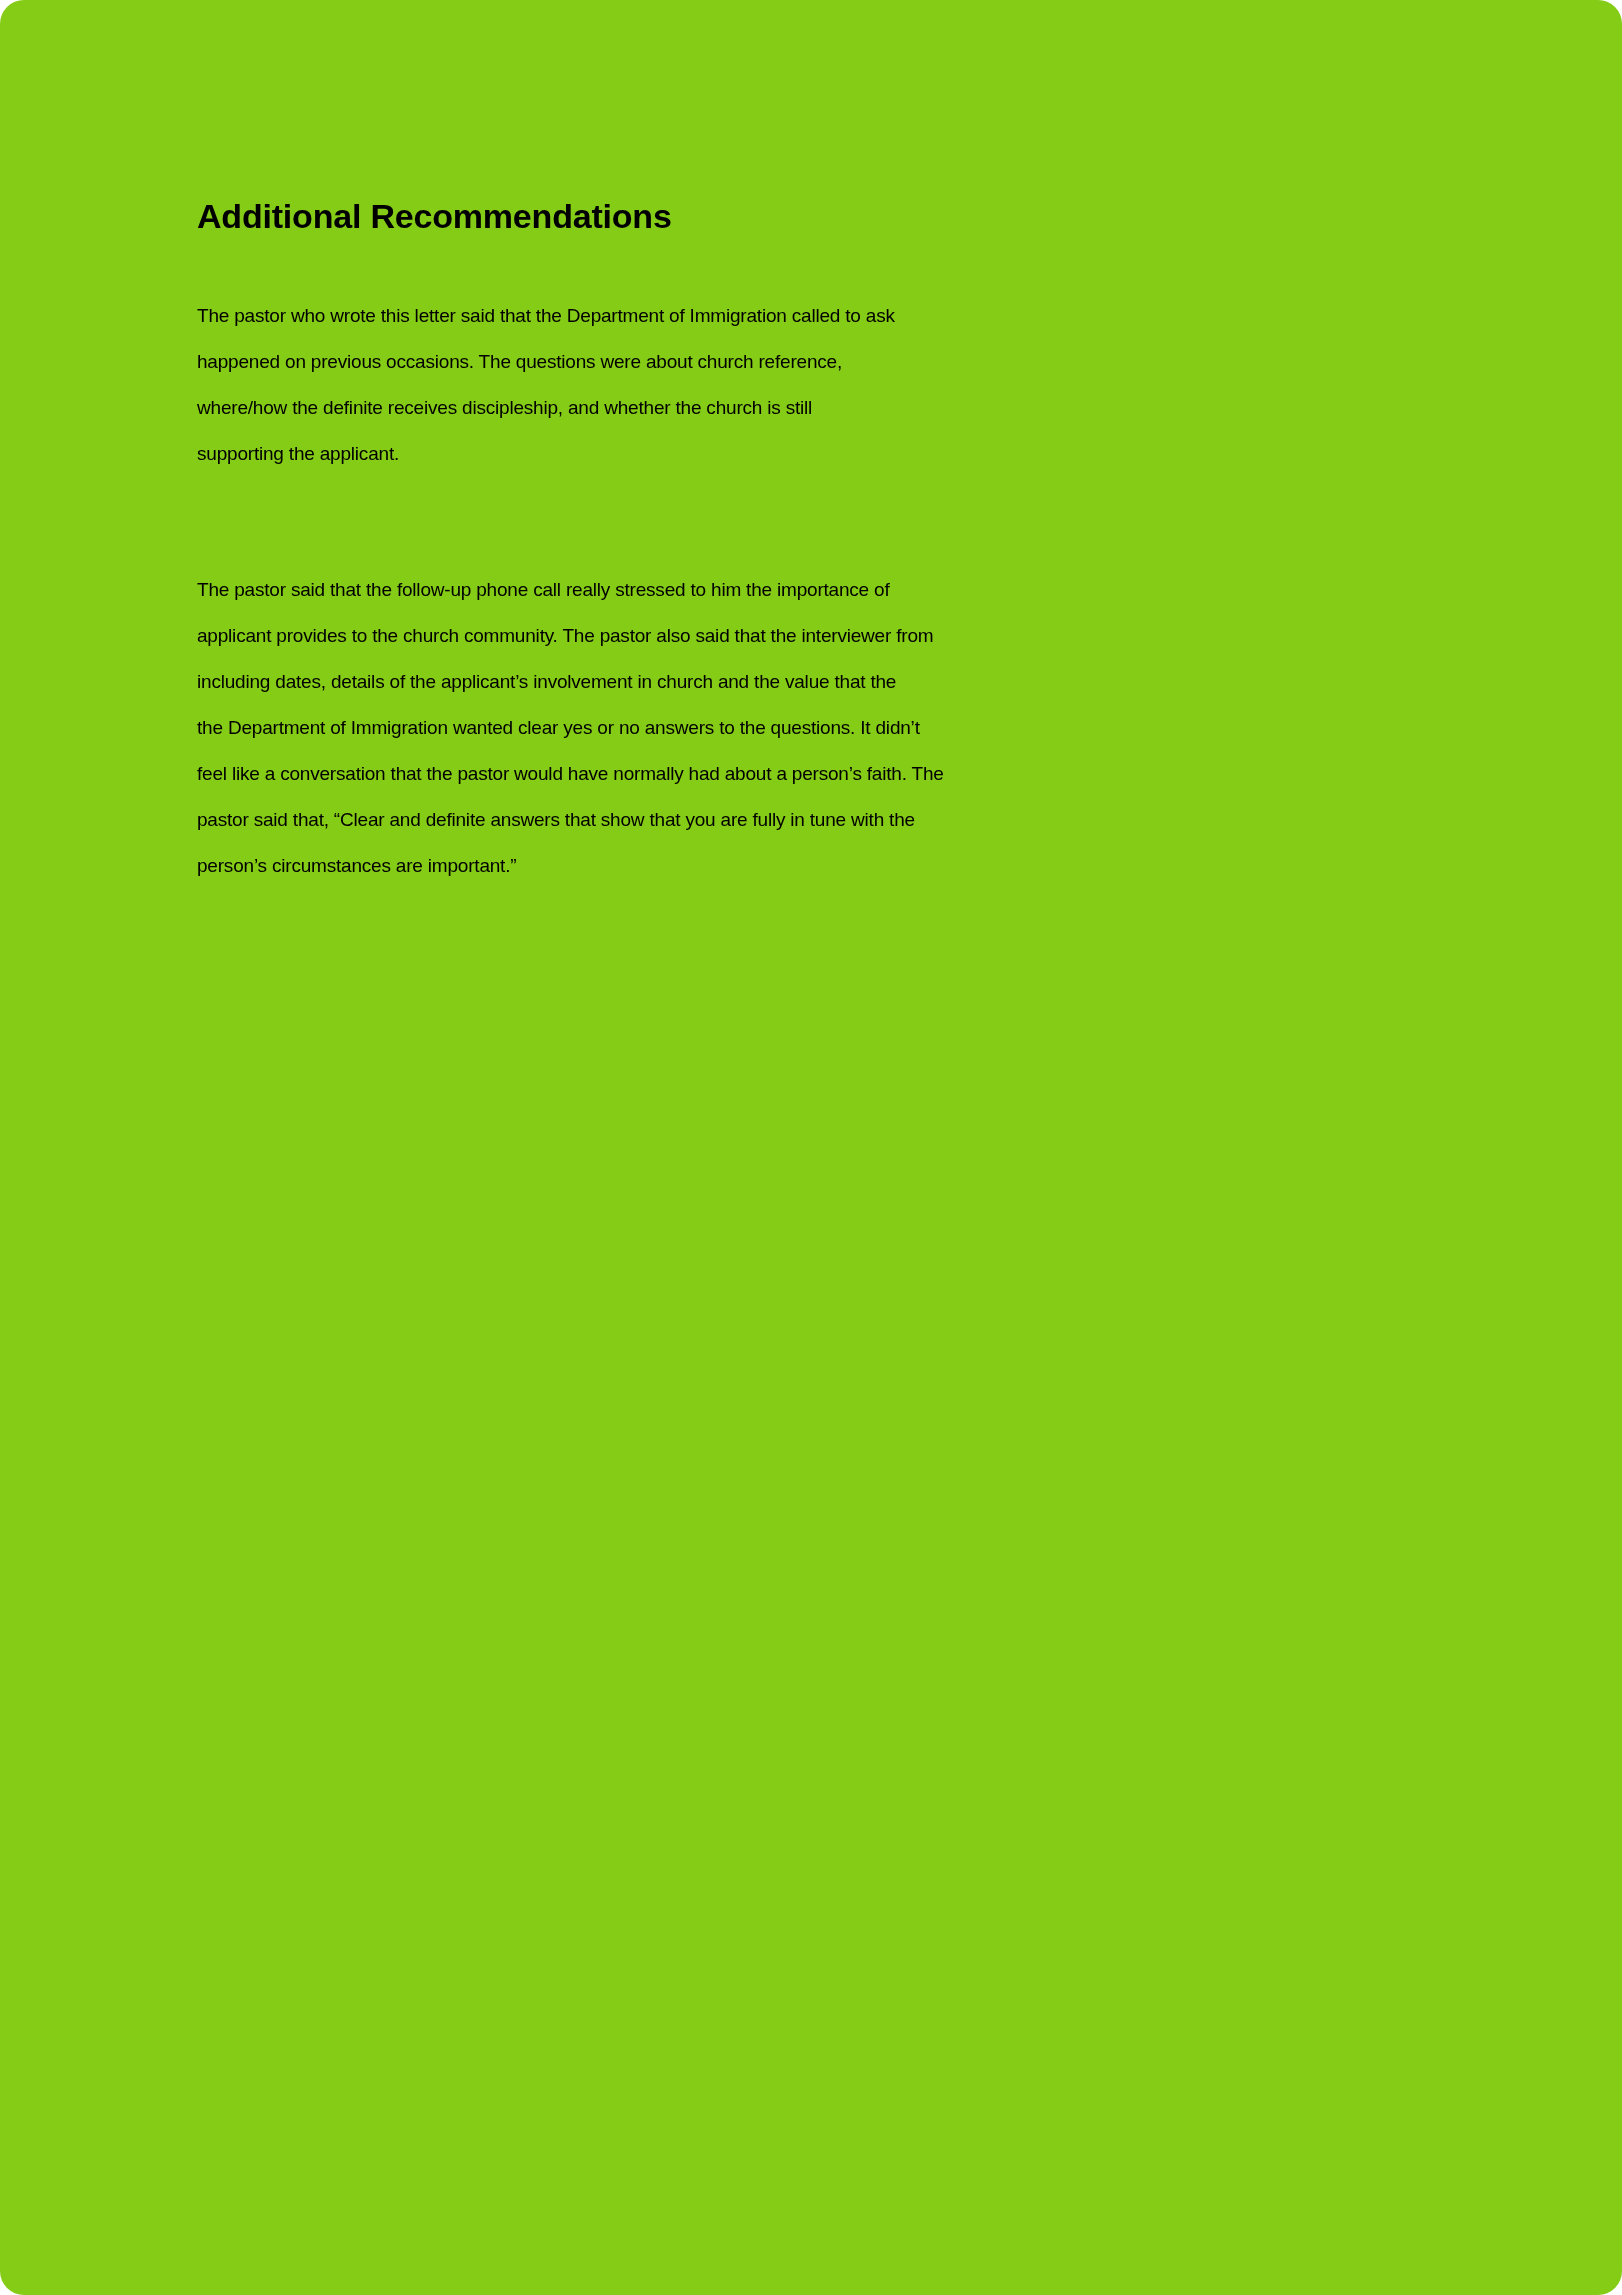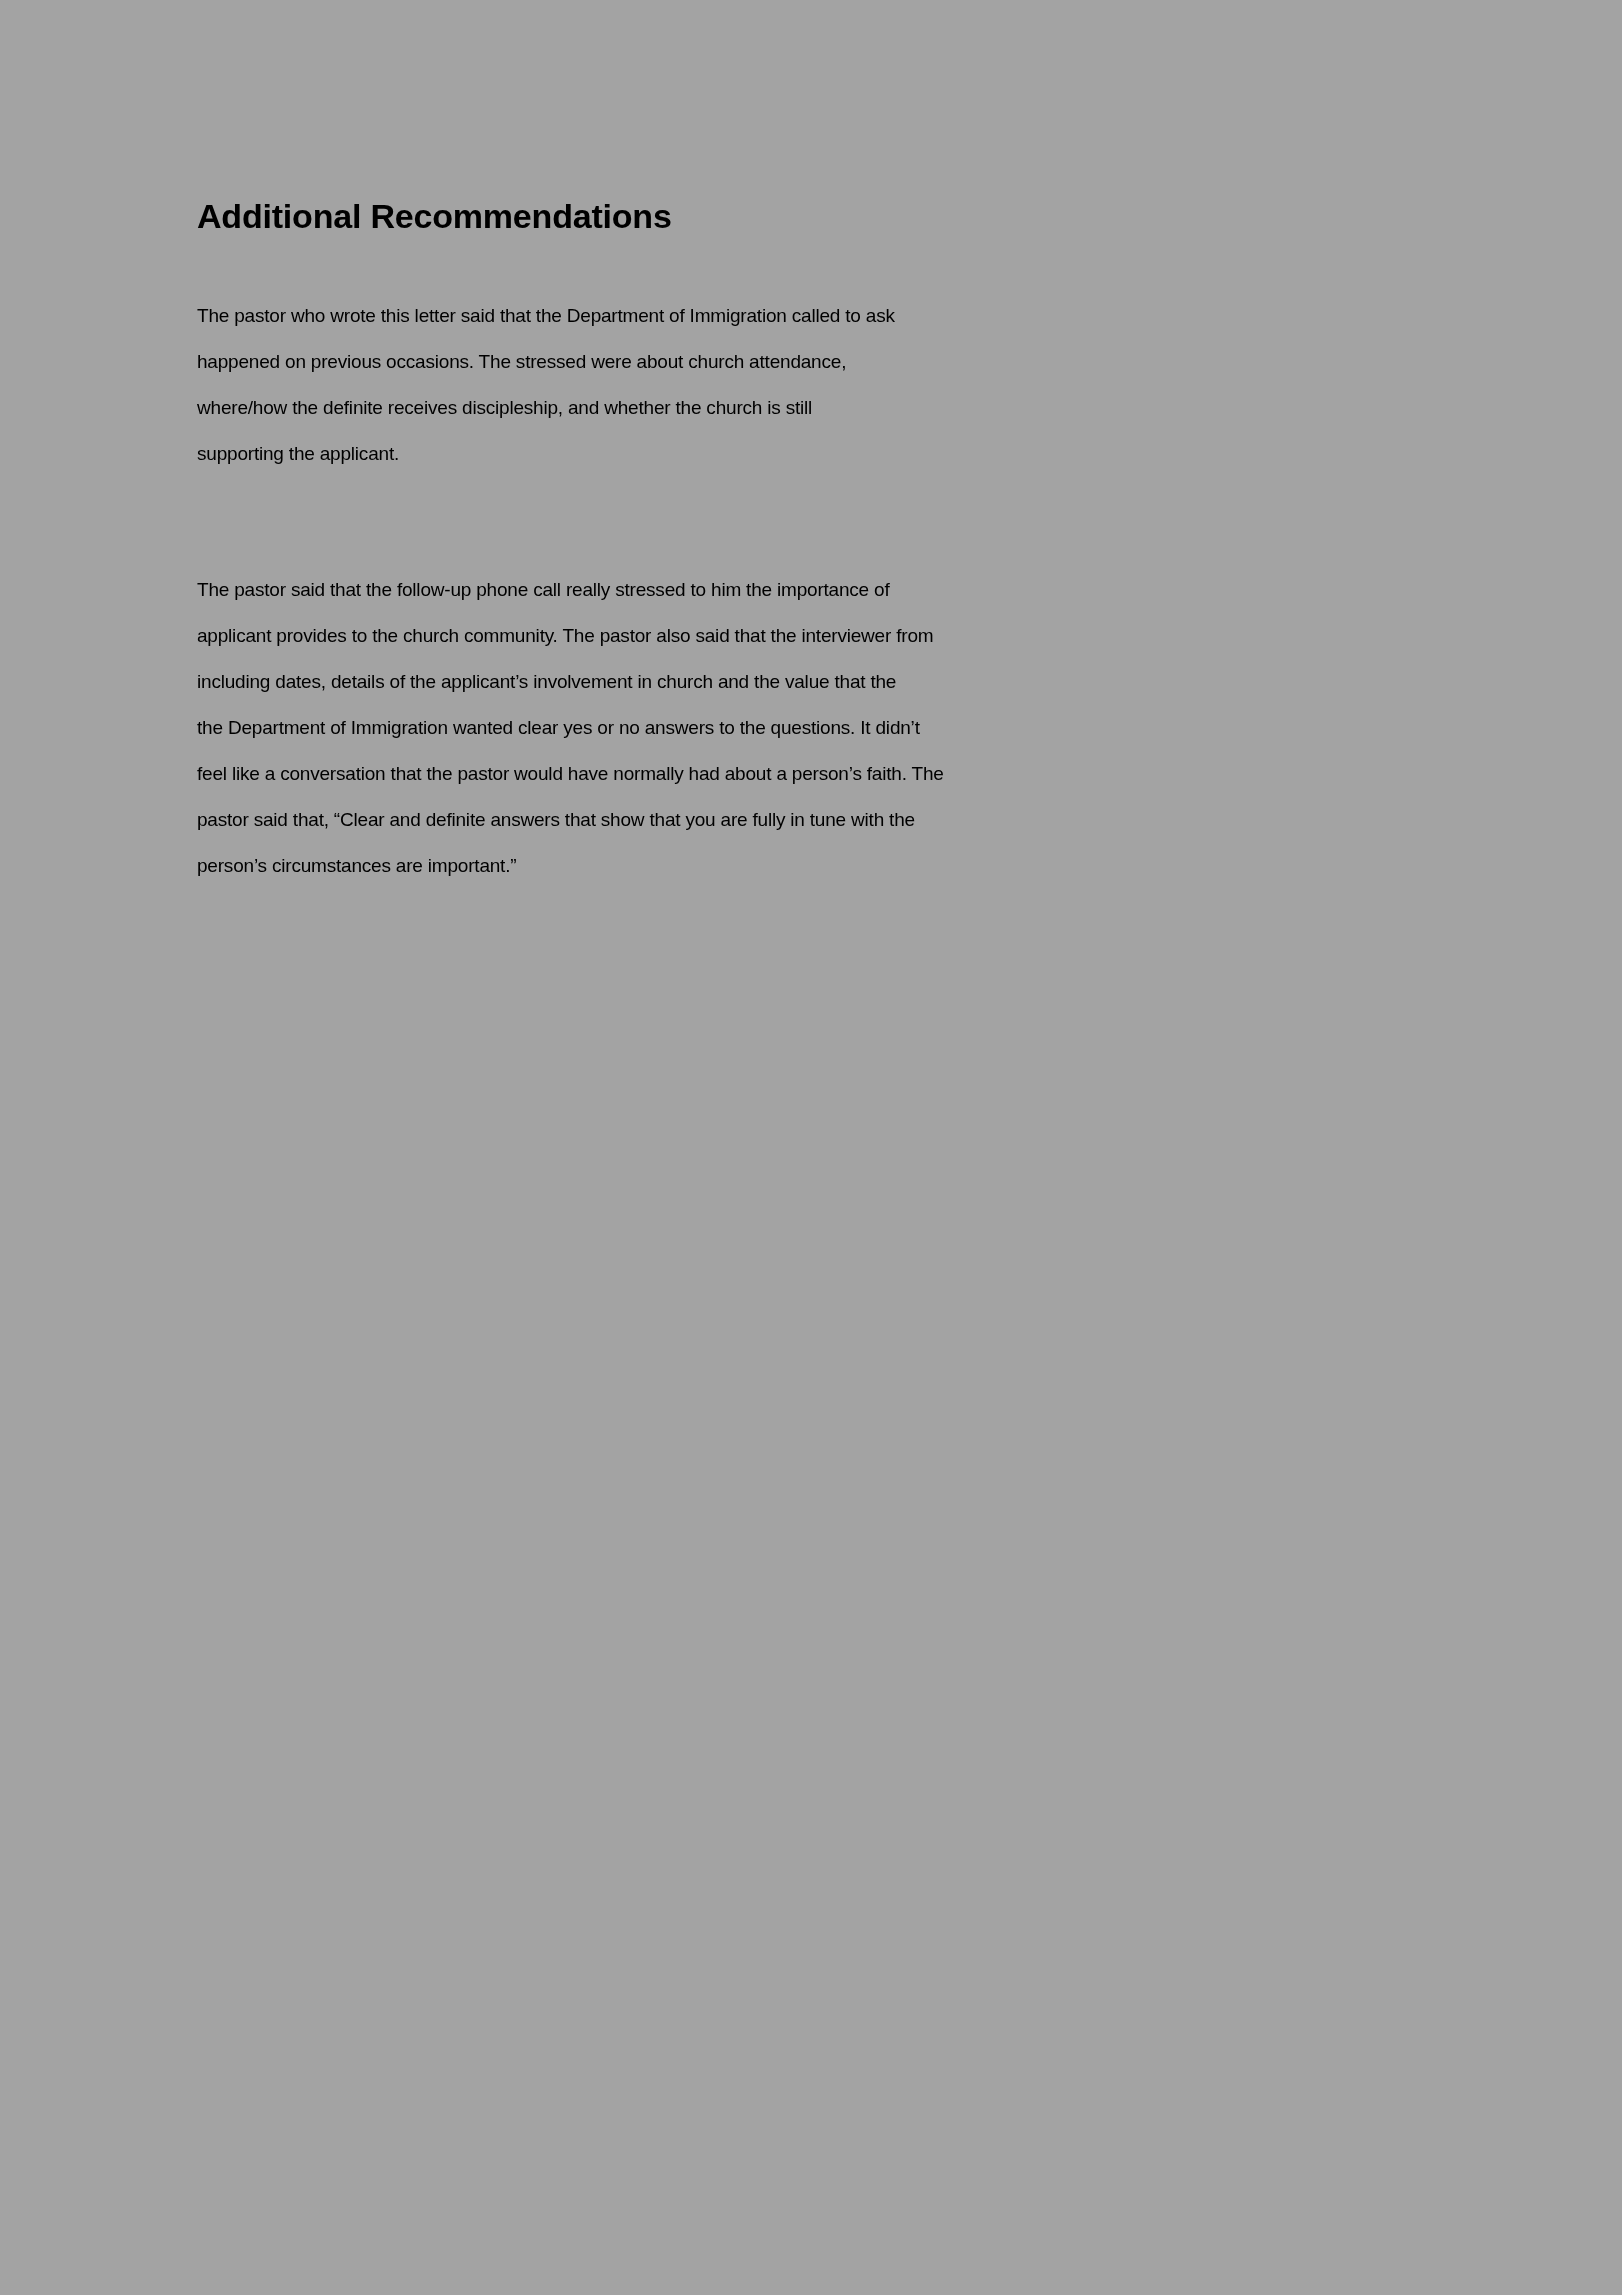--- a/index.html
+++ b/index.html
@@ -4,24 +4,25 @@
 <style>
   html, body {
     margin: 0;
     padding: 0;
     background: #ffffff;
   }
   .page {
     position: relative;
     width: 1622px;
     height: 2295px;
-    background: #a3a3a3;
+    background: #84cc16;
     overflow: hidden;
     font-family: "Liberation Sans", sans-serif;
     color: #000000;
+    border-radius: 24px;
   }
   .doc-heading {
     position: absolute;
     left: 197px;
     top: 196px;
     margin: 0;
     font-size: 34px;
     line-height: 41px;
     font-weight: 700;
     letter-spacing: -0.2px;
@@ -44,21 +45,21 @@
 </style>
 </head>
 <body>
 
 <div class="page">
 
   <h1 class="doc-heading">Additional Recommendations</h1>
 
   <div class="paragraph paragraph-1">
     <div class="text-line">The pastor who wrote this letter said that the Department of Immigration called to ask</div>
-    <div class="text-line">happened on previous occasions. The stressed were about church attendance,</div>
+    <div class="text-line">happened on previous occasions. The questions were about church reference,</div>
     <div class="text-line">where/how the definite receives discipleship, and whether the church is still</div>
     <div class="text-line">supporting the applicant.</div>
   </div>
 
   <div class="paragraph paragraph-2">
     <div class="text-line">The pastor said that the follow-up phone call really stressed to him the importance of</div>
     <div class="text-line">applicant provides to the church community. The pastor also said that the interviewer from</div>
     <div class="text-line">including dates, details of the applicant’s involvement in church and the value that the</div>
     <div class="text-line">the Department of Immigration wanted clear yes or no answers to the questions. It didn’t</div>
     <div class="text-line">feel like a conversation that the pastor would have normally had about a person’s faith. The</div>

